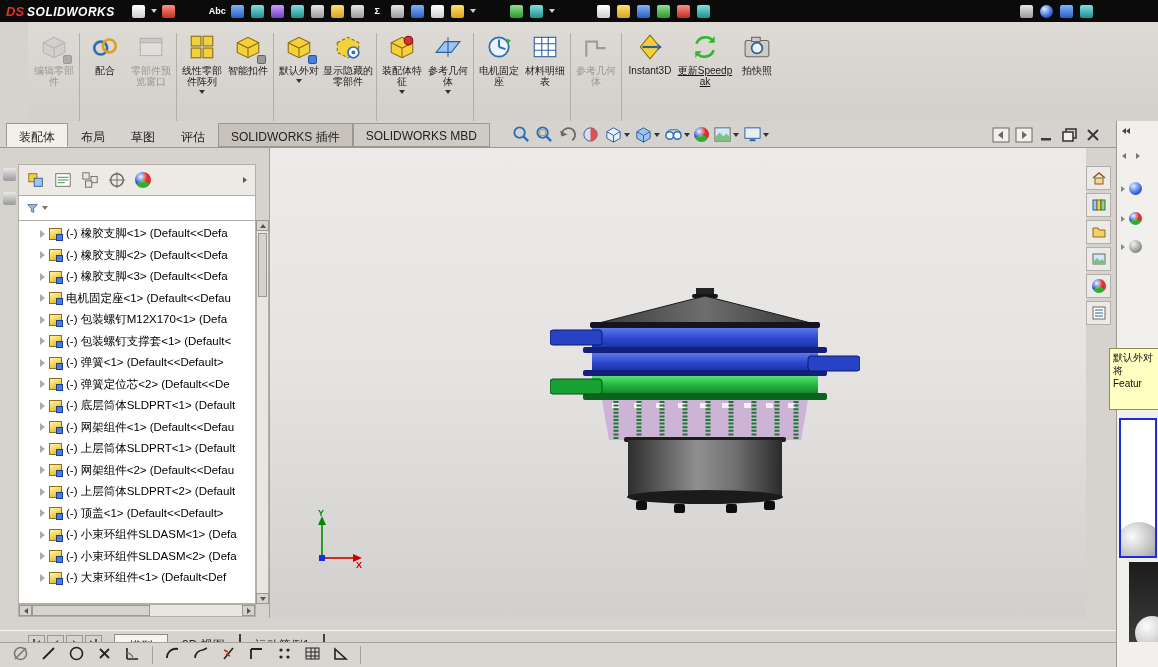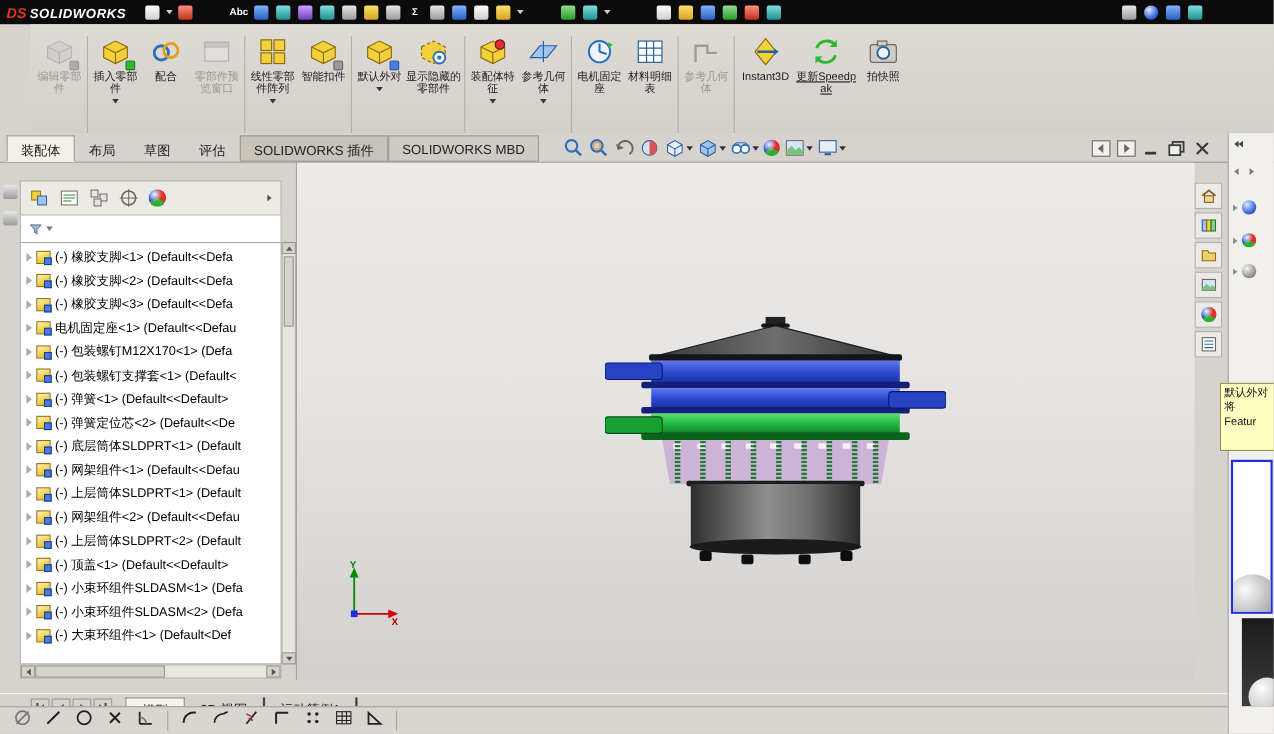--- a/index.html
+++ b/index.html
@@ -55,21 +55,21 @@
   
   .leftpanel { position:absolute; left:0; top:148px; width:270px; height:470px; background:#d6d3ce; border-right:1px solid #a5a29c; }
   .gutter-ic { position:absolute; left:3px; width:13px; height:13px; }
   .fm-head { position:absolute; left:18px; top:16px; width:238px; height:32px; background:#edeae5;
              border:1px solid #b2afa8; display:flex; align-items:center; gap:9px; padding:0 8px; }
   .fm-head svg, .fm-head .ball { width:18px; height:18px; flex:none; }
   .fm-filter { position:absolute; left:18px; top:48px; width:238px; height:24px; background:#fff;
                border-left:1px solid #b2afa8; border-right:1px solid #b2afa8; display:flex; align-items:center; gap:3px; padding-left:7px; }
   .fm-tree { position:absolute; left:18px; top:72px; width:238px; height:384px; background:#fff;
              border:1px solid #b2afa8; overflow:hidden; padding-top:2px; }
-  .trow { display:flex; align-items:center; height:21.5px; padding-left:5px; gap:4px; white-space:nowrap; overflow:hidden; }
+  .trow { display:flex; align-items:center; height:21.5px; padding-left:21px; gap:4px; white-space:nowrap; overflow:hidden; }
   .tri-r { width:0; height:0; border-top:4px solid transparent; border-bottom:4px solid transparent; border-left:5px solid #ababab; flex:none; }
   .tcube { width:13px; height:12px; background:linear-gradient(155deg,#ffeb96 15%,#eac52c 75%); border:1px solid #8f6f1a; position:relative; flex:none; }
   .tcube:after { content:""; position:absolute; right:-2px; bottom:-2px; width:5px; height:5px; background:#4a7de0; border:1px solid #1c3c90; }
   .tlabel { font-size:11.5px; color:#000; }
   .vscroll { position:absolute; left:256px; top:72px; width:13px; height:384px; background:#e9e6e1; border:1px solid #b2afa8; }
   .hscroll { position:absolute; left:18px; top:456px; width:238px; height:13px; background:#e9e6e1; border:1px solid #b2afa8; display:flex; align-items:center; }
   .sbtn { width:13px; height:11px; background:#d6d3ce; border:1px solid #9b9892; display:flex; align-items:center; justify-content:center; flex:none; }
   .thumb-v { position:absolute; left:1px; top:12px; width:9px; height:64px; background:#d6d3ce; border:1px solid #9b9892; }
   .thumb-h { width:118px; height:11px; background:#d6d3ce; border:1px solid #9b9892; }
   .tri-u { width:0;height:0;border-left:3px solid transparent;border-right:3px solid transparent;border-bottom:4px solid #555; }
@@ -224,31 +224,20 @@
       <svg viewBox="0 0 26 26">
           <path d="M3 9l10-5 10 5v9l-10 5-10-5z" fill="#cbc8c2" stroke="#8a8880"></path>
           <path d="M3 9l10 5 10-5M13 14v9" fill="none" stroke="#8a8880"></path>
         </svg>
       <span class="badge" style="background:#4a7de0"></span>
       </span>
     <span class="rlabel">编辑零部件</span>
   </div>
   <div class="rdiv"></div>
 
-  <div class="rbtn">
-    <span class="ric">
-      <svg viewBox="0 0 26 26">
-          <path d="M3 9l10-5 10 5v9l-10 5-10-5z" fill="#f4d03a" stroke="#8a6d15"></path>
-          <path d="M3 9l10 5 10-5M13 14v9" fill="none" stroke="#8a6d15"></path>
-        </svg>
-      <span class="badge" style="background:#2eb82e"></span>
-      </span>
-    <span class="rlabel">插入零部件</span>
-    <span class="rcaret"></span>
-  </div>
 
   <div class="rbtn">
     <span class="ric">
       <svg viewBox="0 0 26 26">
           <circle cx="9" cy="14" r="6" fill="none" stroke="#2a6fb8" stroke-width="2.4"></circle>
           <circle cx="17" cy="12" r="6" fill="none" stroke="#e0a020" stroke-width="2.4"></circle>
         </svg>
       </span>
     <span class="rlabel">配合</span>
   </div>

